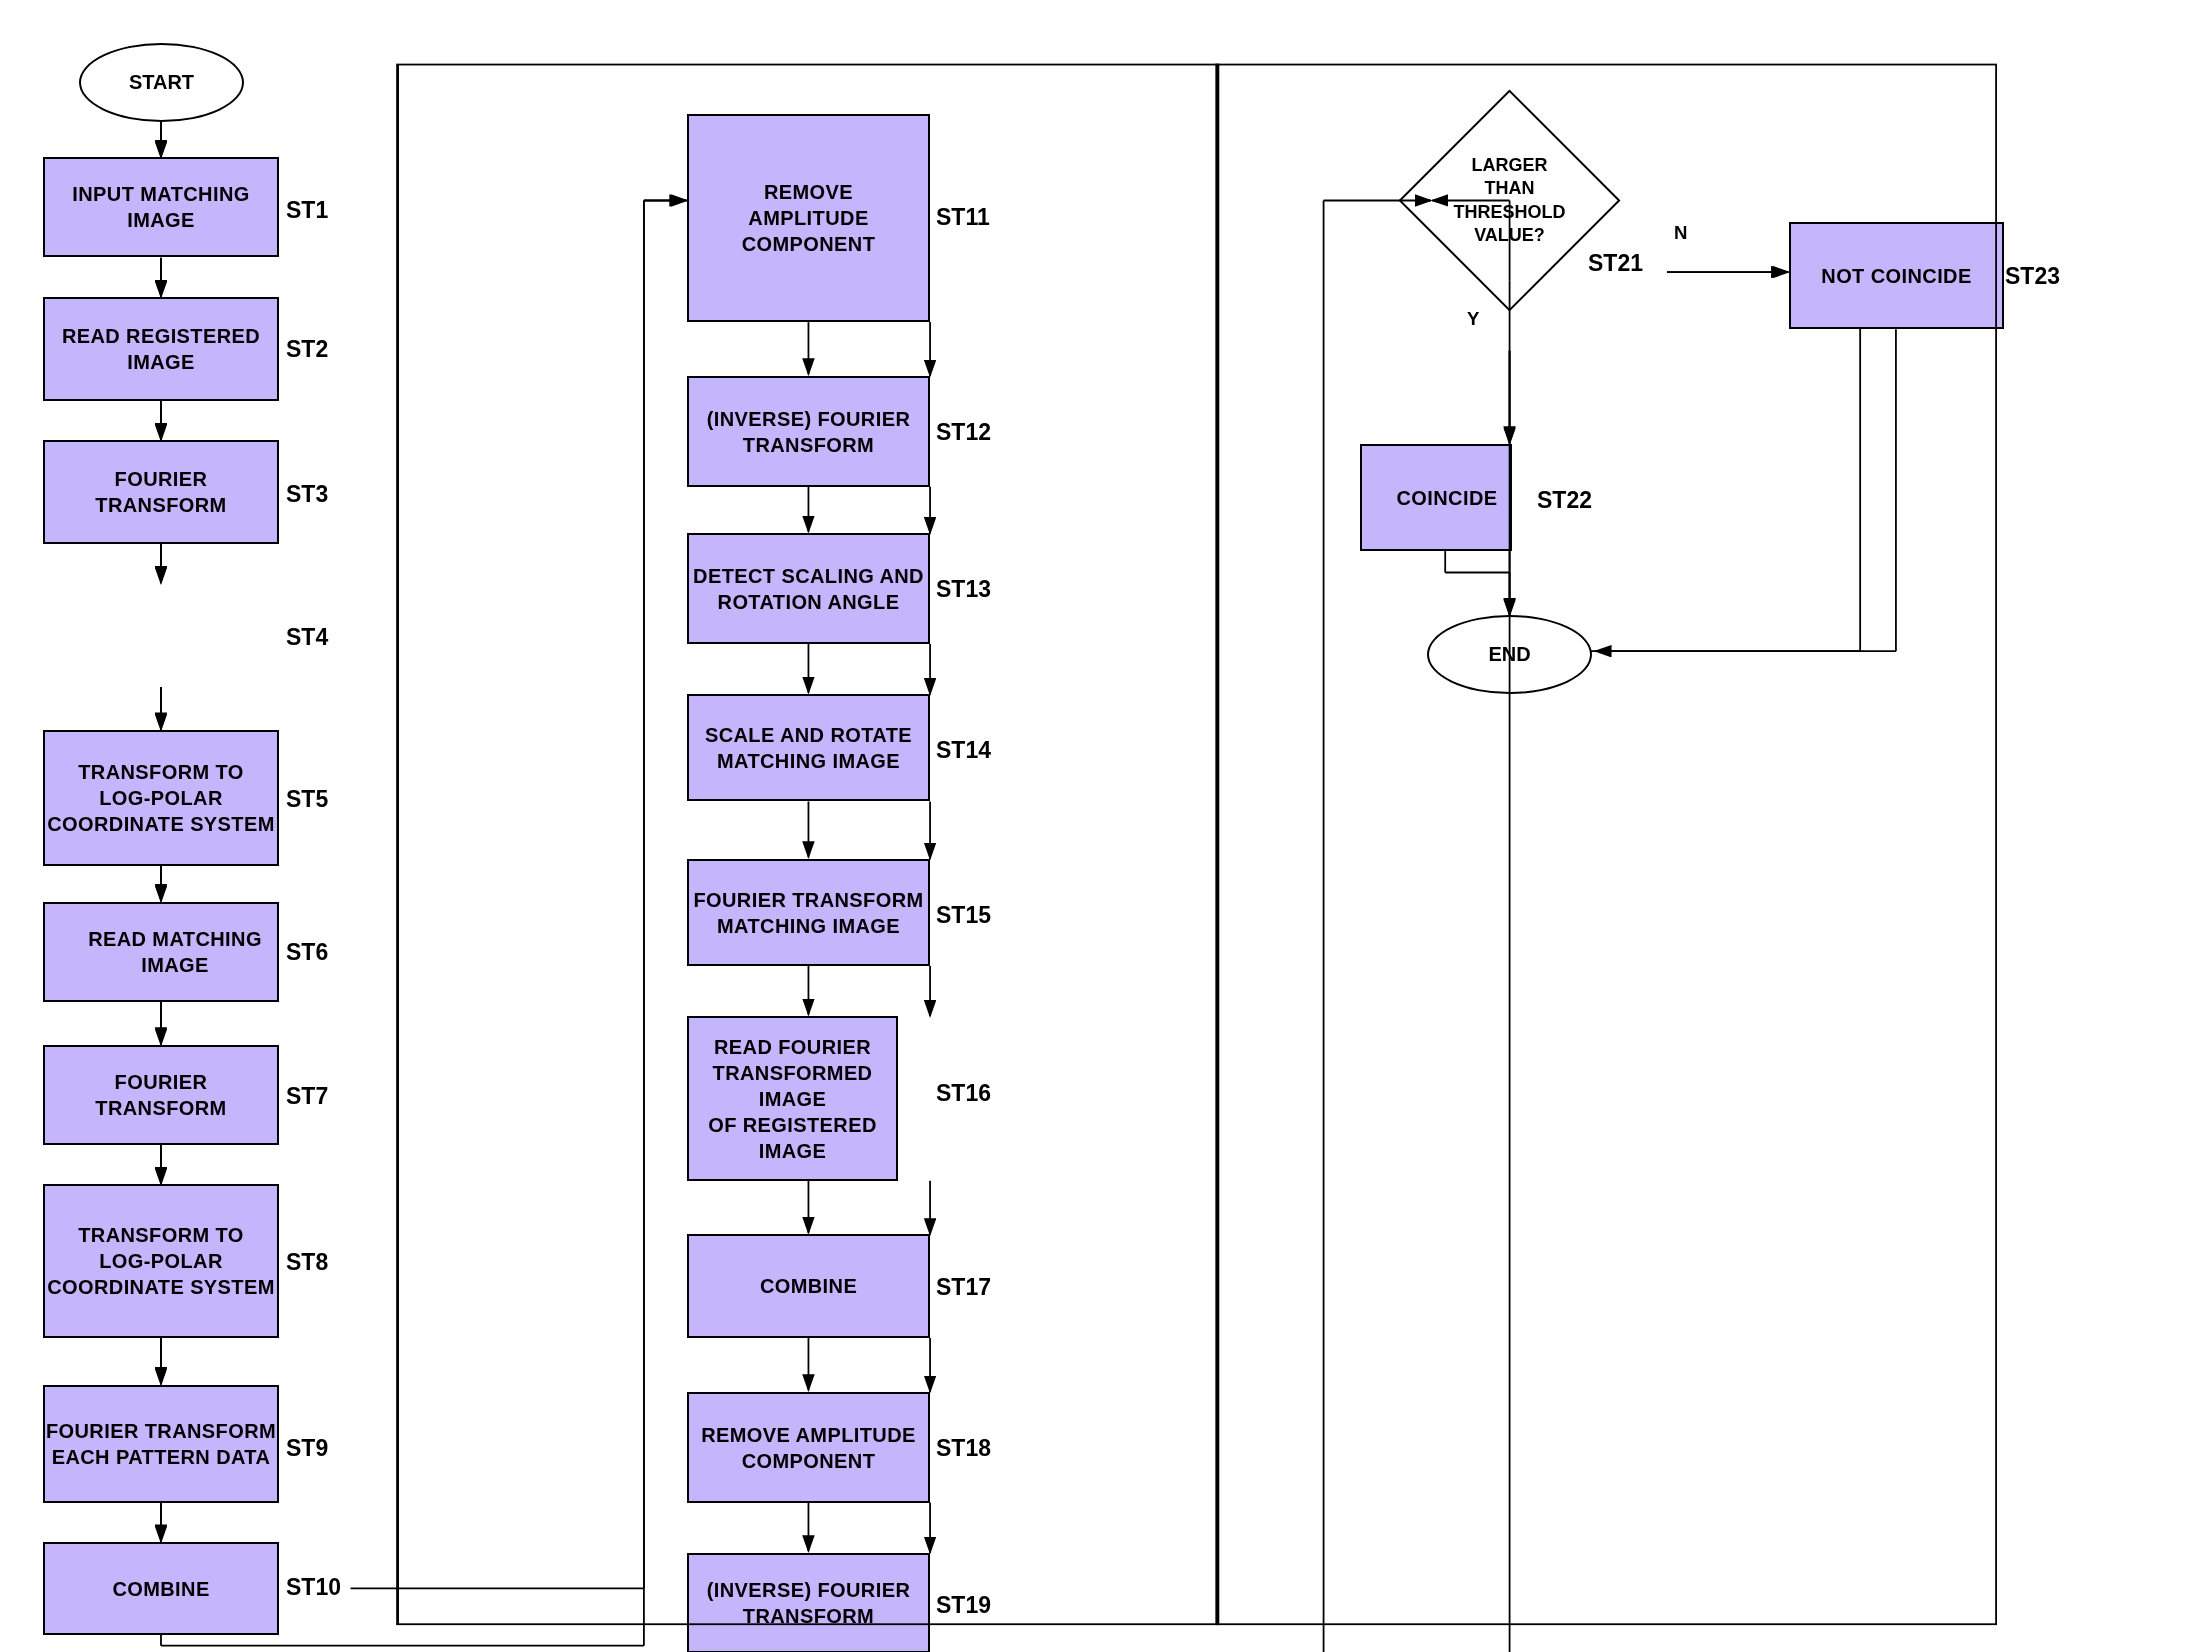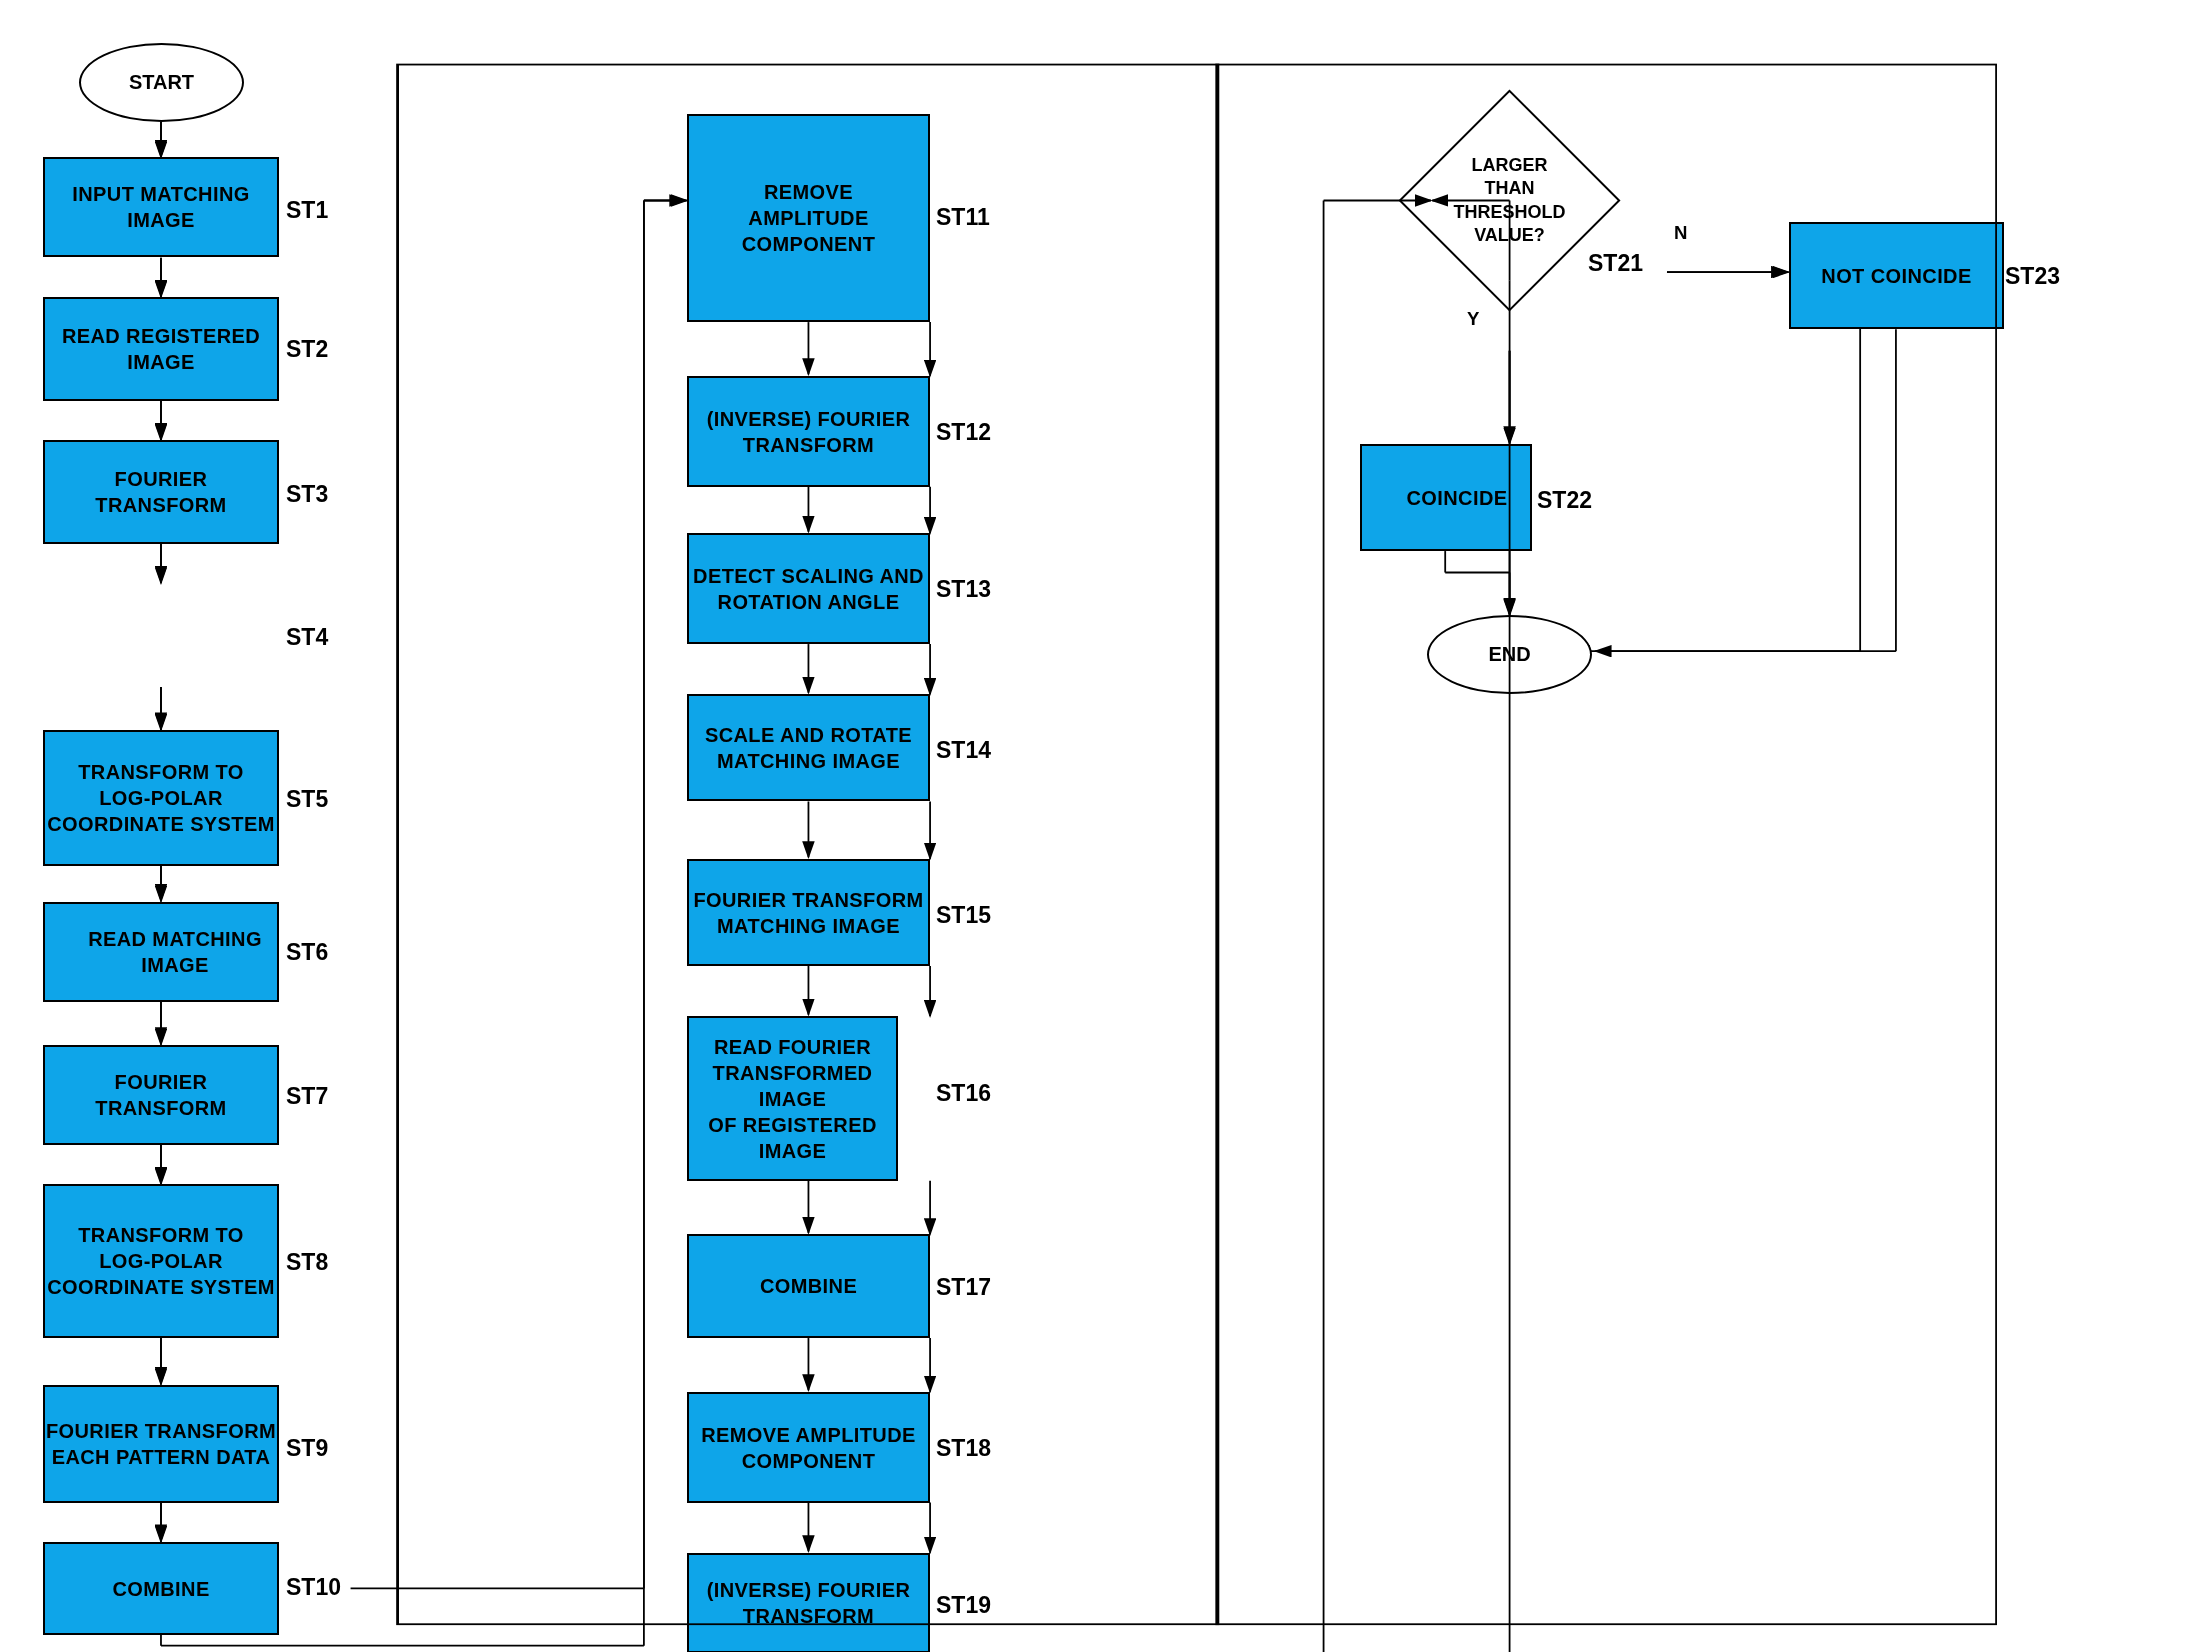--- a/index.html
+++ b/index.html
@@ -14,21 +14,21 @@
     .flowchart {
       position: absolute;
       top: 0; left: 0;
       width: 2205px;
       height: 1653px;
     }
     
     .box {
       position: absolute;
       border: 2.1px solid #000;
-      background: #0ea5e9;
+      background: #c4b5fd;
       display: flex;
       align-items: center;
       justify-content: center;
       text-align: center;
       font-size: 20px;
       font-weight: bold;
       letter-spacing: 0.4px;
     }
     .oval {
       position: absolute;
@@ -300,21 +300,21 @@
     <div class="diamond-text">LARGER<br>THAN THRESHOLD<br>VALUE?</div>
   </div>
   <div class="label" style="left:1588px;top:250px;">
     <span>ST21</span>
   </div>
 
   <div class="label" style="left:1467px;top:308px;font-size:18.6px;">Y</div>
 
   <div class="label" style="left:1674px;top:222px;font-size:18.6px;">N</div>
 
-  <div class="box" style="left:1360px;top:444px;width:172px;height:107px;line-height:1.3;padding-left:22px;">
+  <div class="box" style="left:1360px;top:444px;width:152px;height:107px;line-height:1.3;padding-left:22px;">
     <span>COINCIDE</span>
   </div>
   <div class="label" style="left:1537px;top:487px;">
     <span>ST22</span>
   </div>
 
   <div class="box" style="left:1789px;top:222px;width:215px;height:107px;line-height:1.3;">
     <span>NOT COINCIDE</span>
   </div>
   <div class="label" style="left:1997px;top:263px;margin-left:8px;">

